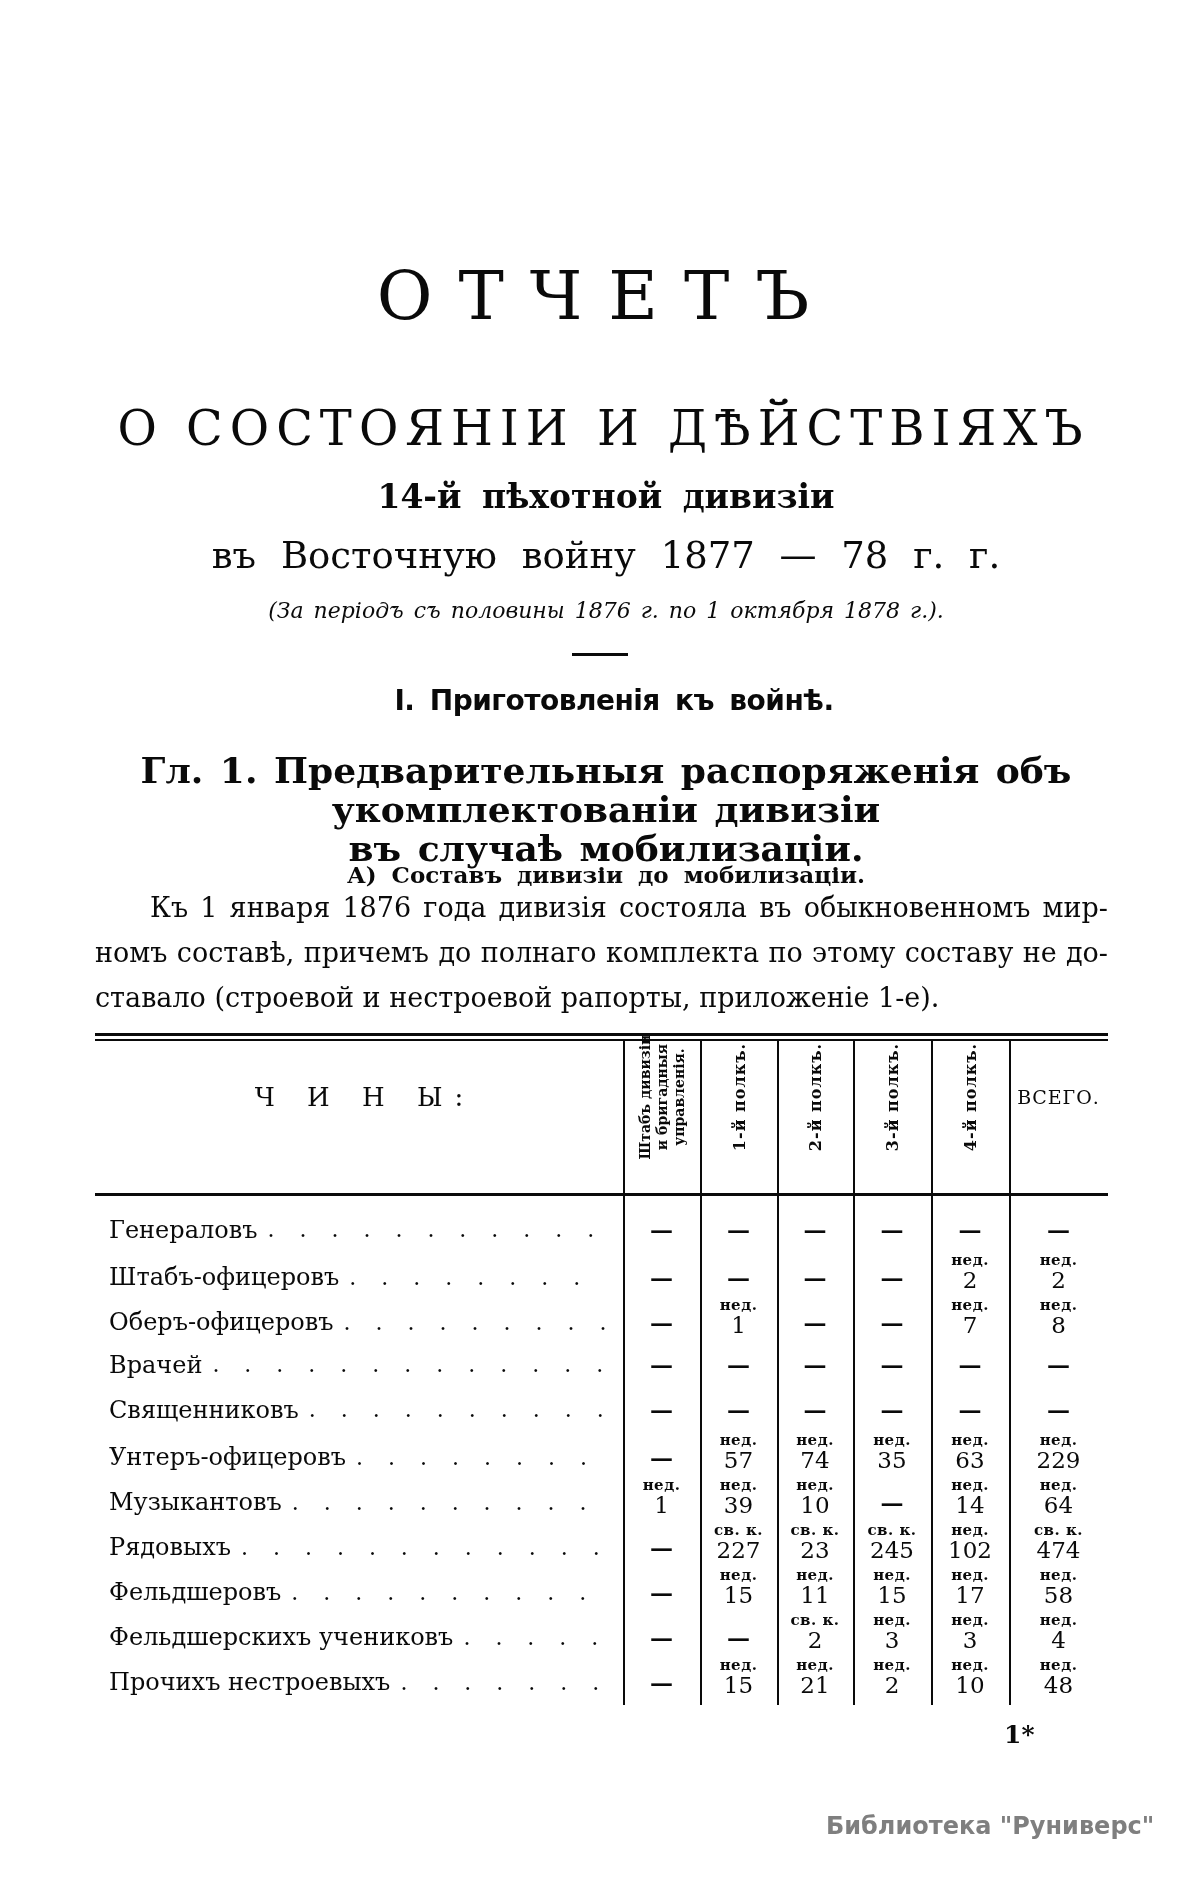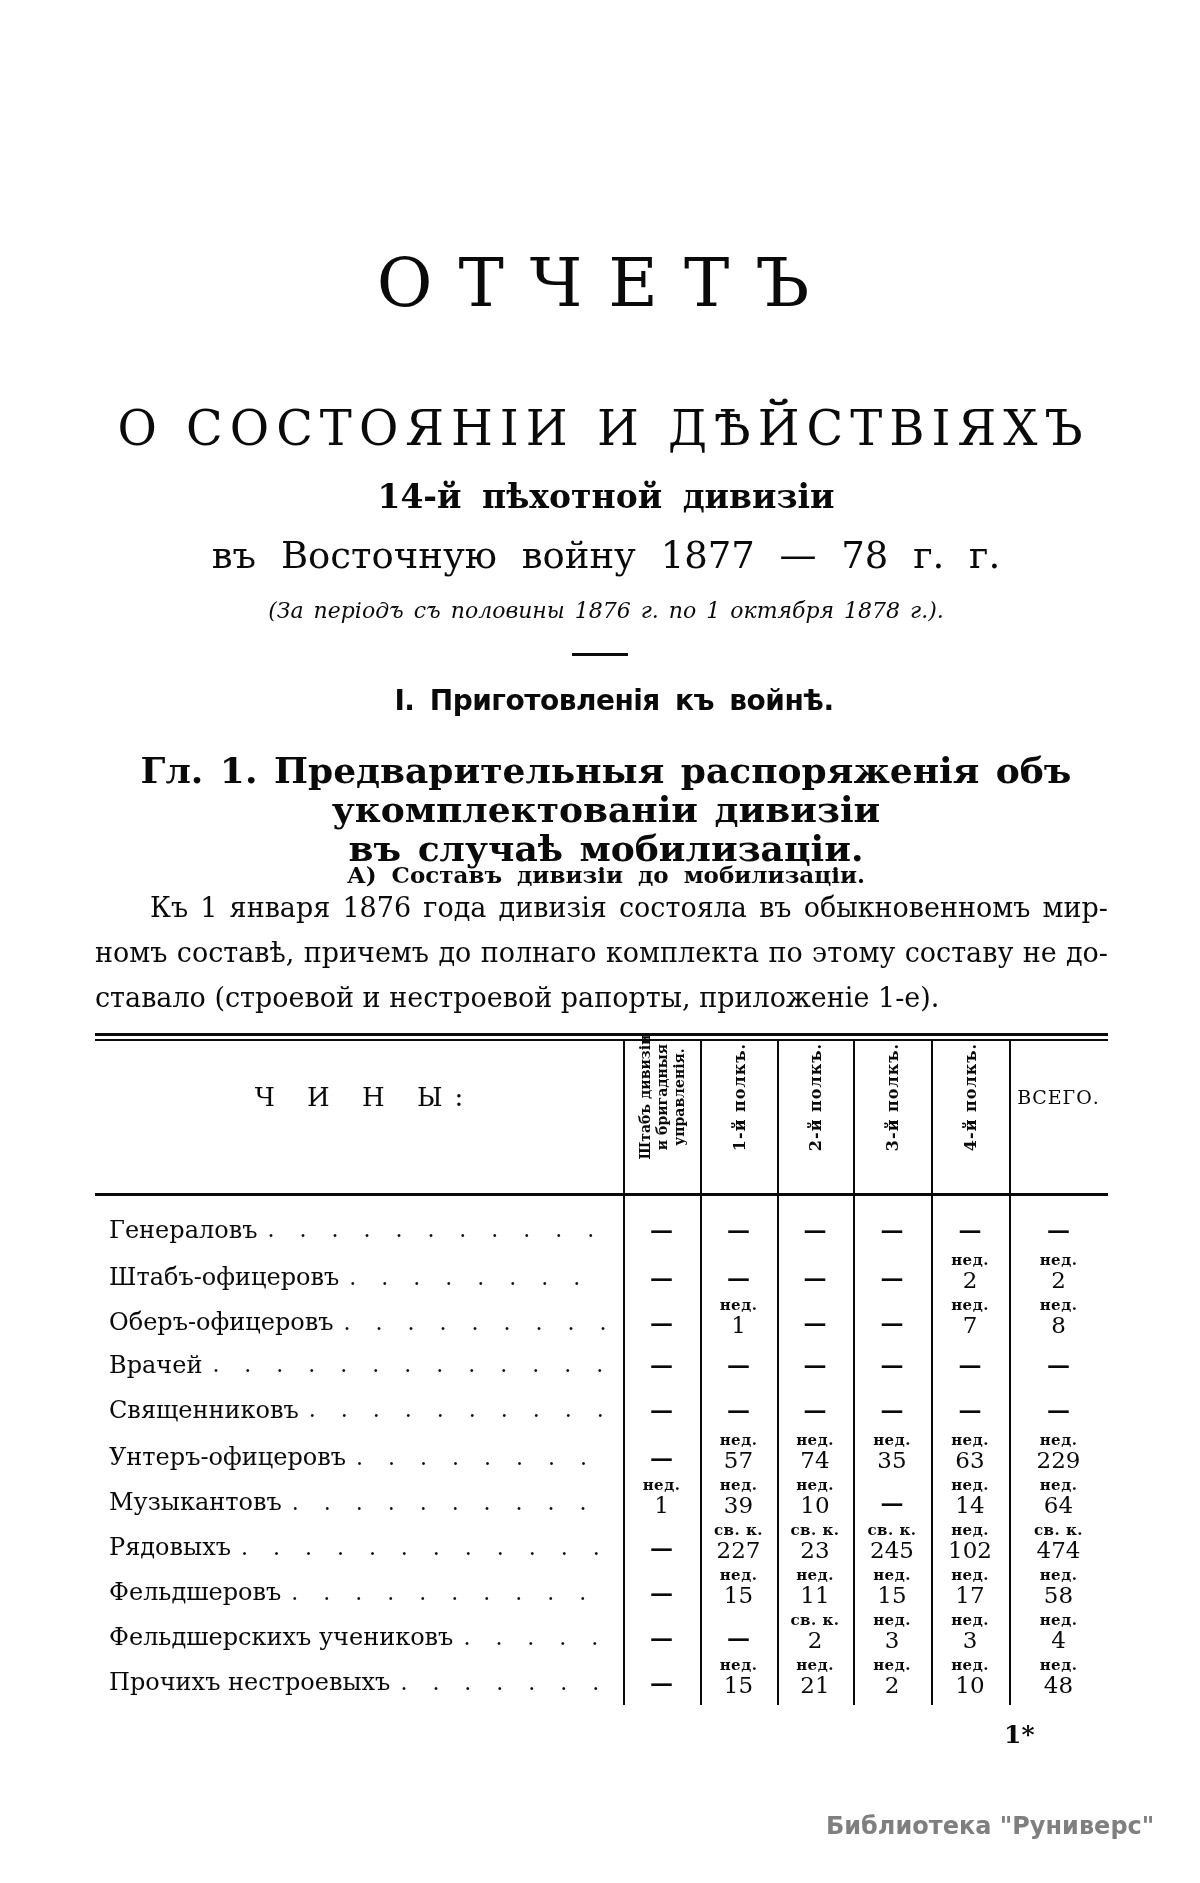--- a/index.html
+++ b/index.html
@@ -7,21 +7,21 @@
     width:1200px;height:1883px;
     background:#ffffff;
     position:relative;
     font-family:"DejaVu Serif", serif;
     color:#0a0a0a;
     overflow:hidden;
   }
   .abs{position:absolute;}
   .centered{left:0;right:0;text-align:center;padding-left:12px;}
 
-  .main-title{top:243px;font-size:68px;letter-spacing:26px;font-weight:500;}
+  .main-title{top:256px;font-size:68px;letter-spacing:26px;font-weight:500;}
   .sub-title-1{top:400px;font-size:48px;letter-spacing:7px;padding-left:7px;}
   .sub-title-2{top:477px;font-size:33px;font-weight:bold;word-spacing:9px;}
   .sub-title-3{top:534px;font-size:37px;word-spacing:13px;}
   .period-note{top:598px;font-size:22px;font-style:italic;word-spacing:3px;}
   .divider{top:653px;left:50%;width:56px;height:3px;margin-left:-28px;background:#0a0a0a;}
   .section-heading{top:684px;font-size:28px;font-weight:bold;font-family:"DejaVu Sans",sans-serif;letter-spacing:-0.5px;word-spacing:6px;margin-left:16px;}
   .chapter-heading{top:751px;font-size:36px;font-weight:bold;line-height:39px;word-spacing:4px;text-align:center;}
   .subsection-heading{top:849px;font-size:23px;font-weight:bold;word-spacing:7px;margin-top:12px;}
 
   .paragraph{top:892px;left:95px;width:1013px;font-size:27px;}

